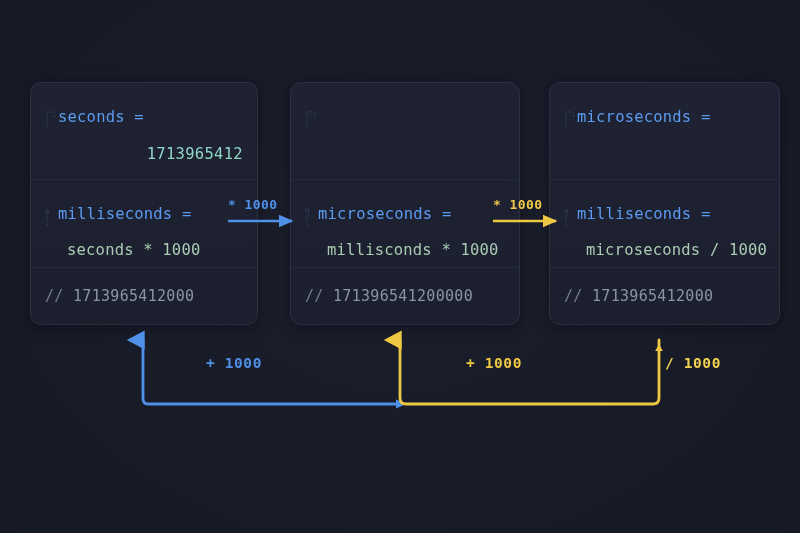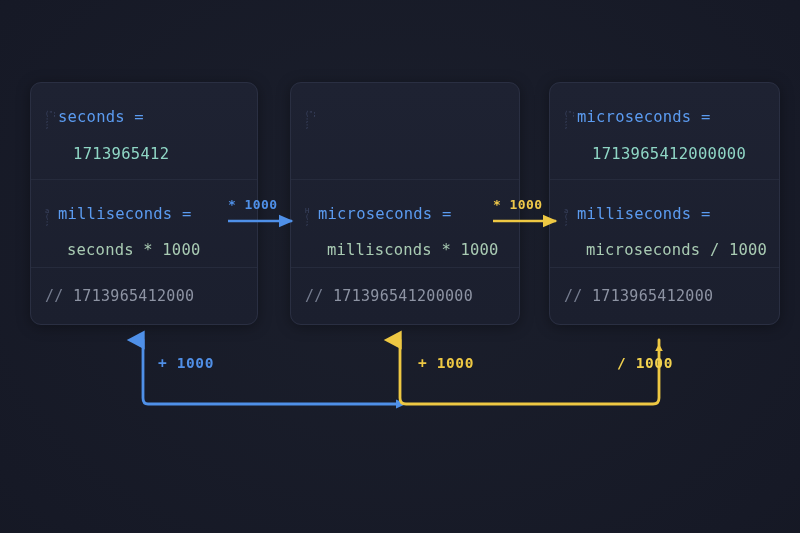--- a/index.html
+++ b/index.html
@@ -67,21 +67,21 @@
     white-space: nowrap;
   }
   .value {
     padding-left: 28px;
     padding-top: 16px;
     font-size: 15.5px;
     line-height: 18px;
     letter-spacing: 0.3px;
     white-space: nowrap;
   }
-  .value.teal { color: #8fd6c5; }
+  .value.teal { color: #8fd6c5; text-align: right; }
   .value.lime { color: #dfeab6; }
 
   .expr {
     padding-left: 22px;
     padding-top: 15px;
     font-size: 15.5px;
     line-height: 18px;
     color: #a9cbb3;
     letter-spacing: 0.2px;
     white-space: nowrap;
@@ -116,20 +116,21 @@
   #arrow-blue-inline .lbl { color: #4f90e8; }
   #arrow-gold-inline .lbl { color: #f0c94a; }
 
   
   .conn-label {
     position: absolute;
     font-size: 14.5px;
     font-weight: bold;
     letter-spacing: 0.6px;
     white-space: nowrap;
+    margin-left: 48px;
   }
   #label-blue-bottom { left: 158px; top: 355px; color: #508fe6; }
   #label-gold-mid    { left: 418px; top: 355px; color: #eec843; }
   #label-gold-right  { left: 617px; top: 355px; color: #f2d24f; }
 
   svg.overlay {
     position: absolute;
     left: 0; top: 0;
     width: 800px; height: 533px;
     pointer-events: none;
@@ -187,21 +188,20 @@
   </div>
 
   <div class="card" id="card3">
     <div class="section sec-top">
       <div class="decl-row">
         <div class="gutter">(";
 ;
 ;</div>
         <div class="decl-name">microseconds =</div>
       </div>
-      <div class="value teal">1713965412000000</div>
     </div>
     <div class="section sec-mid">
       <div class="decl-row">
         <div class="gutter">a
 (
 ;</div>
         <div class="decl-name">milliseconds =</div>
       </div>
       <div class="expr">microseconds / 1000</div>
     </div>

